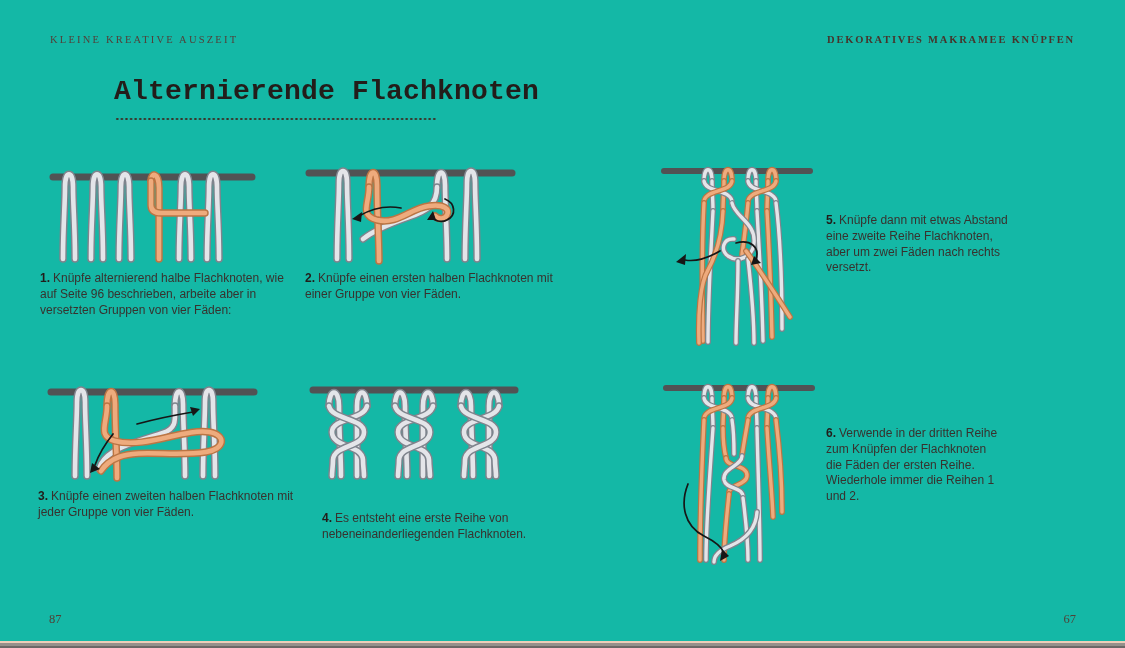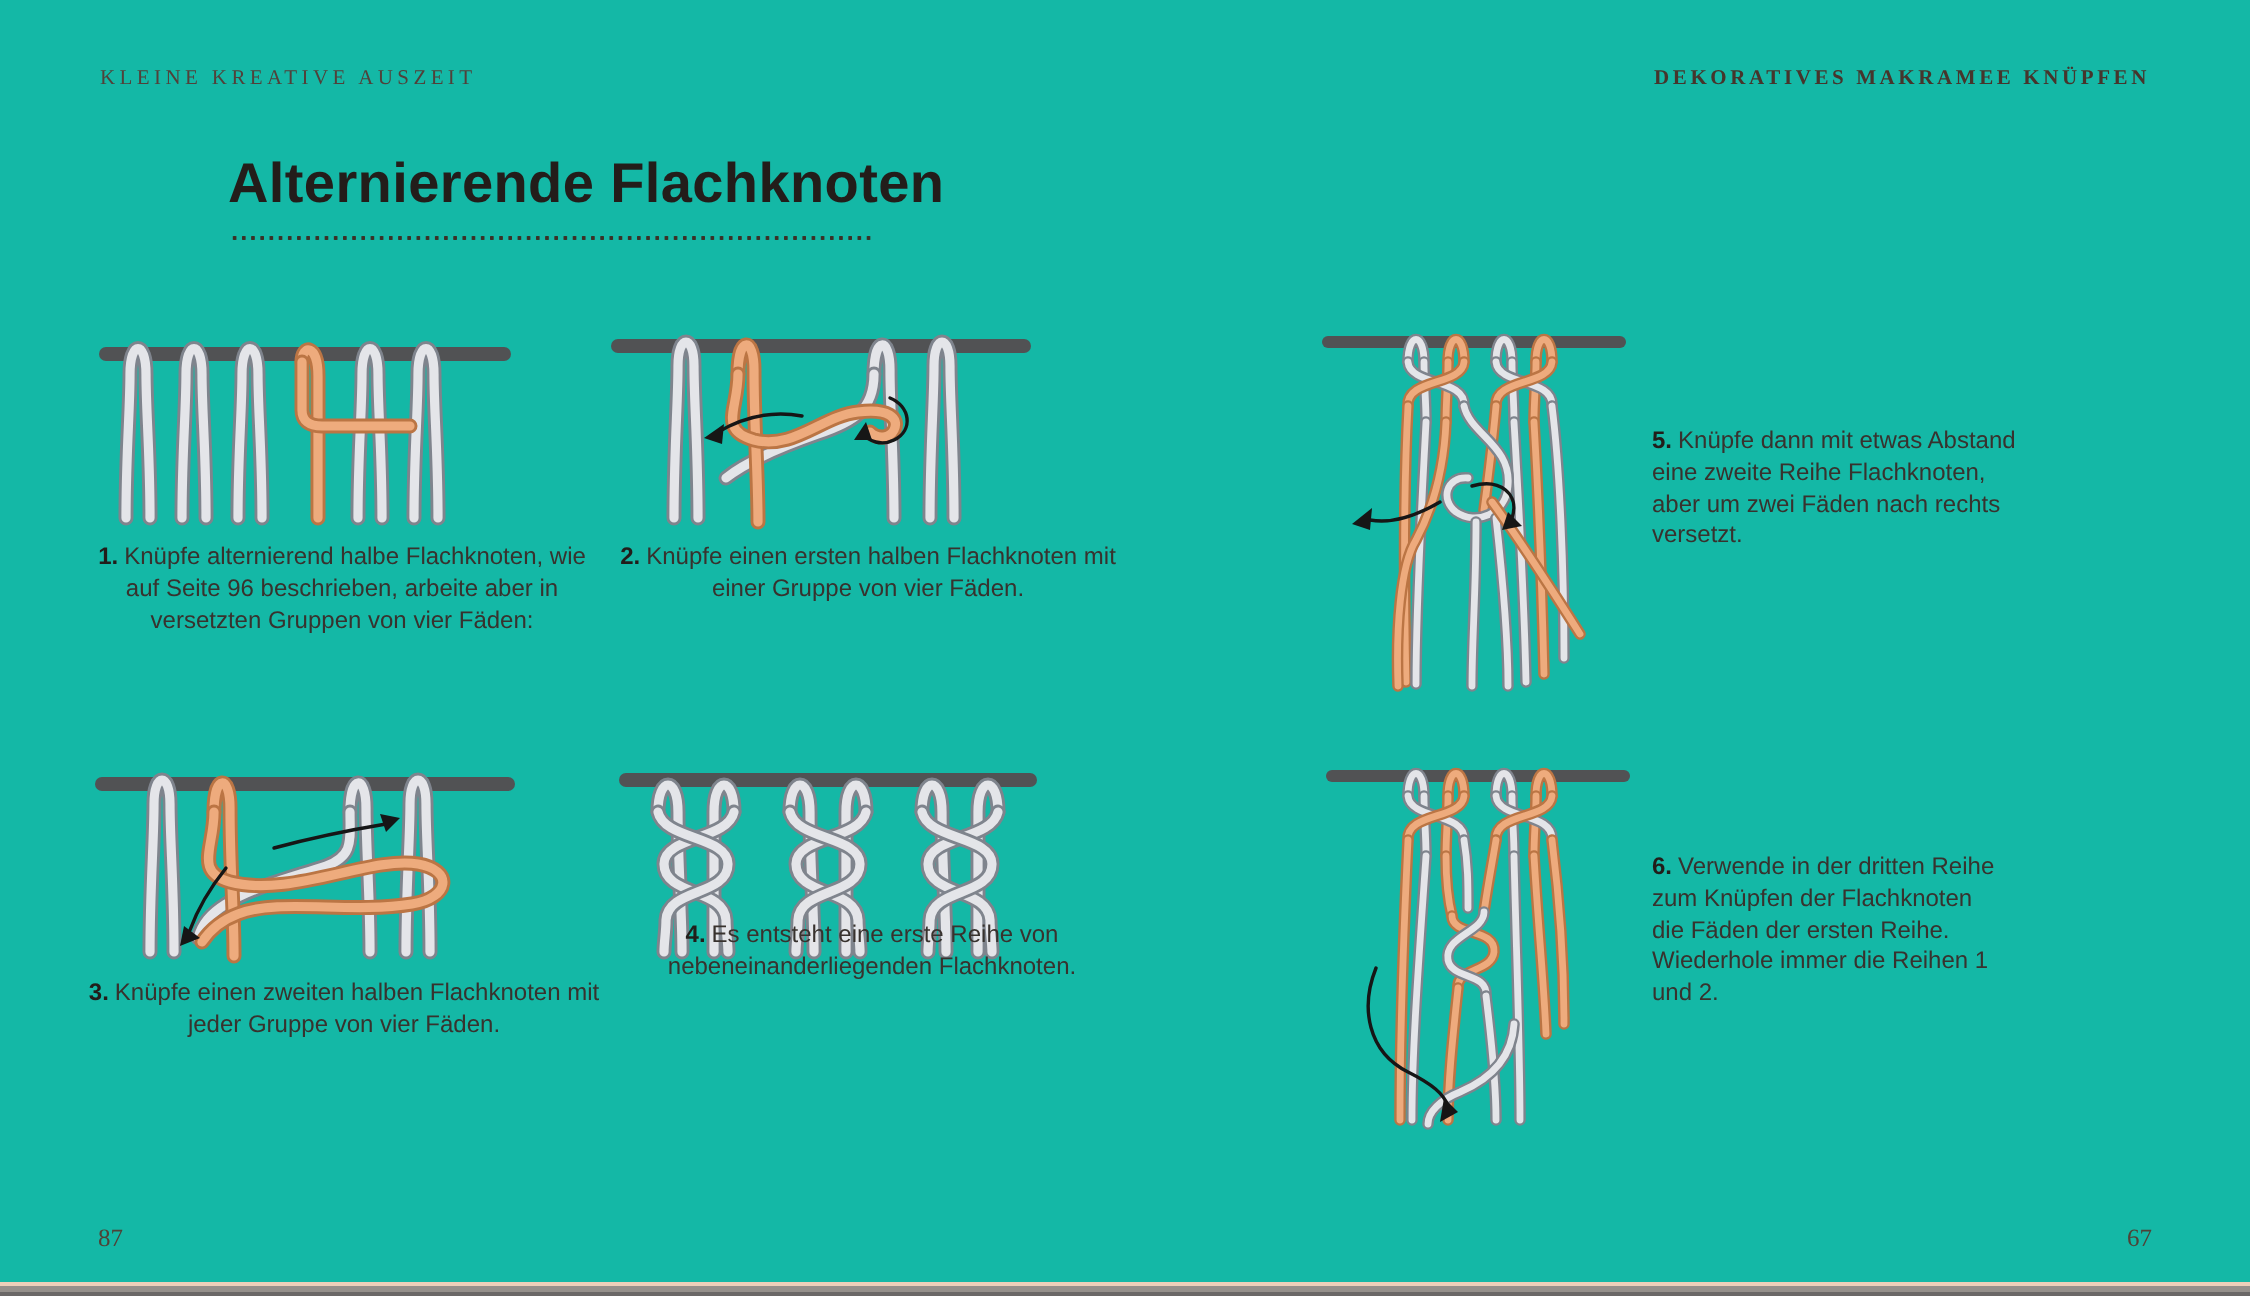--- a/index.html
+++ b/index.html
@@ -8,33 +8,33 @@
     position:relative;width:1125px;height:648px;background:#14b8a6;overflow:hidden;
   }
   .runhead{
     position:absolute;top:34px;font-family:"Liberation Serif",serif;
     font-size:10.5px;color:#51413a;letter-spacing:2.2px;white-space:nowrap;
   }
   .runhead.left{left:50px;}
   .runhead.right{right:50px;font-weight:bold;color:#46352c;letter-spacing:1.8px;}
   .title{
     position:absolute;left:114px;top:76px;margin:0;
-    font-family:Liberation Sans, sans-serif;font-weight:bold;
+    font-family:Liberation Mono, monospace;font-weight:bold;
     font-size:28px;color:#231d1a;letter-spacing:.2px;white-space:nowrap;
   }
   .dotted-rule{
     position:absolute;left:115px;top:117px;width:322px;height:4px;
     background-image:radial-gradient(circle,#3a3127 1px,rgba(0,0,0,0) 1.15px);
     background-size:4.6px 4px;background-repeat:repeat-x;background-position:0 50%;
   }
   .caption{
     position:absolute;margin:0;font-size:12px;line-height:1.32;color:#38322e;
   }
   .caption b{color:#221d1a;margin-right:3px;}
-  .caption.center{text-align:center;}
+  .caption.center{}
   .pagenum{
     position:absolute;top:612px;font-family:"Liberation Serif",serif;
     font-size:12.5px;color:#4f4237;
   }
   .pagenum.left{left:49px;}
   .pagenum.right{right:49px;}
   .bottom-edge{
     position:absolute;left:0;bottom:0;width:100%;height:7px;
     background:linear-gradient(to bottom,#eccfb9 0 2px,#979摄290 0,#95908b 2px 5px,#6b6867 5px 7px);
   }
@@ -291,21 +291,21 @@
 
   <p class="caption center" style="left:40px;top:271px;width:262px;">
     <b>1.</b><span>Knüpfe alternierend halbe Flachknoten, wie auf Seite 96 beschrieben, arbeite aber in versetzten Gruppen von vier Fäden:</span>
   </p>
   <p class="caption center" style="left:305px;top:271px;width:258px;">
     <b>2.</b><span>Knüpfe einen ersten halben Flachknoten mit einer Gruppe von vier Fäden.</span>
   </p>
   <p class="caption center" style="left:38px;top:489px;width:268px;">
     <b>3.</b><span>Knüpfe einen zweiten halben Flachknoten mit jeder Gruppe von vier Fäden.</span>
   </p>
-  <p class="caption center" style="left:322px;top:460px;width:228px;">
+  <p class="caption center" style="left:322px;top:511px;width:228px;">
     <b>4.</b><span>Es entsteht eine erste Reihe von nebeneinanderliegenden Flachknoten.</span>
   </p>
   <p class="caption" style="left:826px;top:213px;width:182px;">
     <b>5.</b><span>Knüpfe dann mit etwas Abstand eine zweite Reihe Flachknoten, aber um zwei Fäden nach rechts versetzt.</span>
   </p>
   <p class="caption" style="left:826px;top:426px;width:176px;">
     <b>6.</b><span>Verwende in der dritten Reihe zum Knüpfen der Flachknoten die Fäden der ersten Reihe. Wiederhole immer die Reihen 1 und 2.</span>
   </p>
 
   <div class="pagenum left">87</div>

